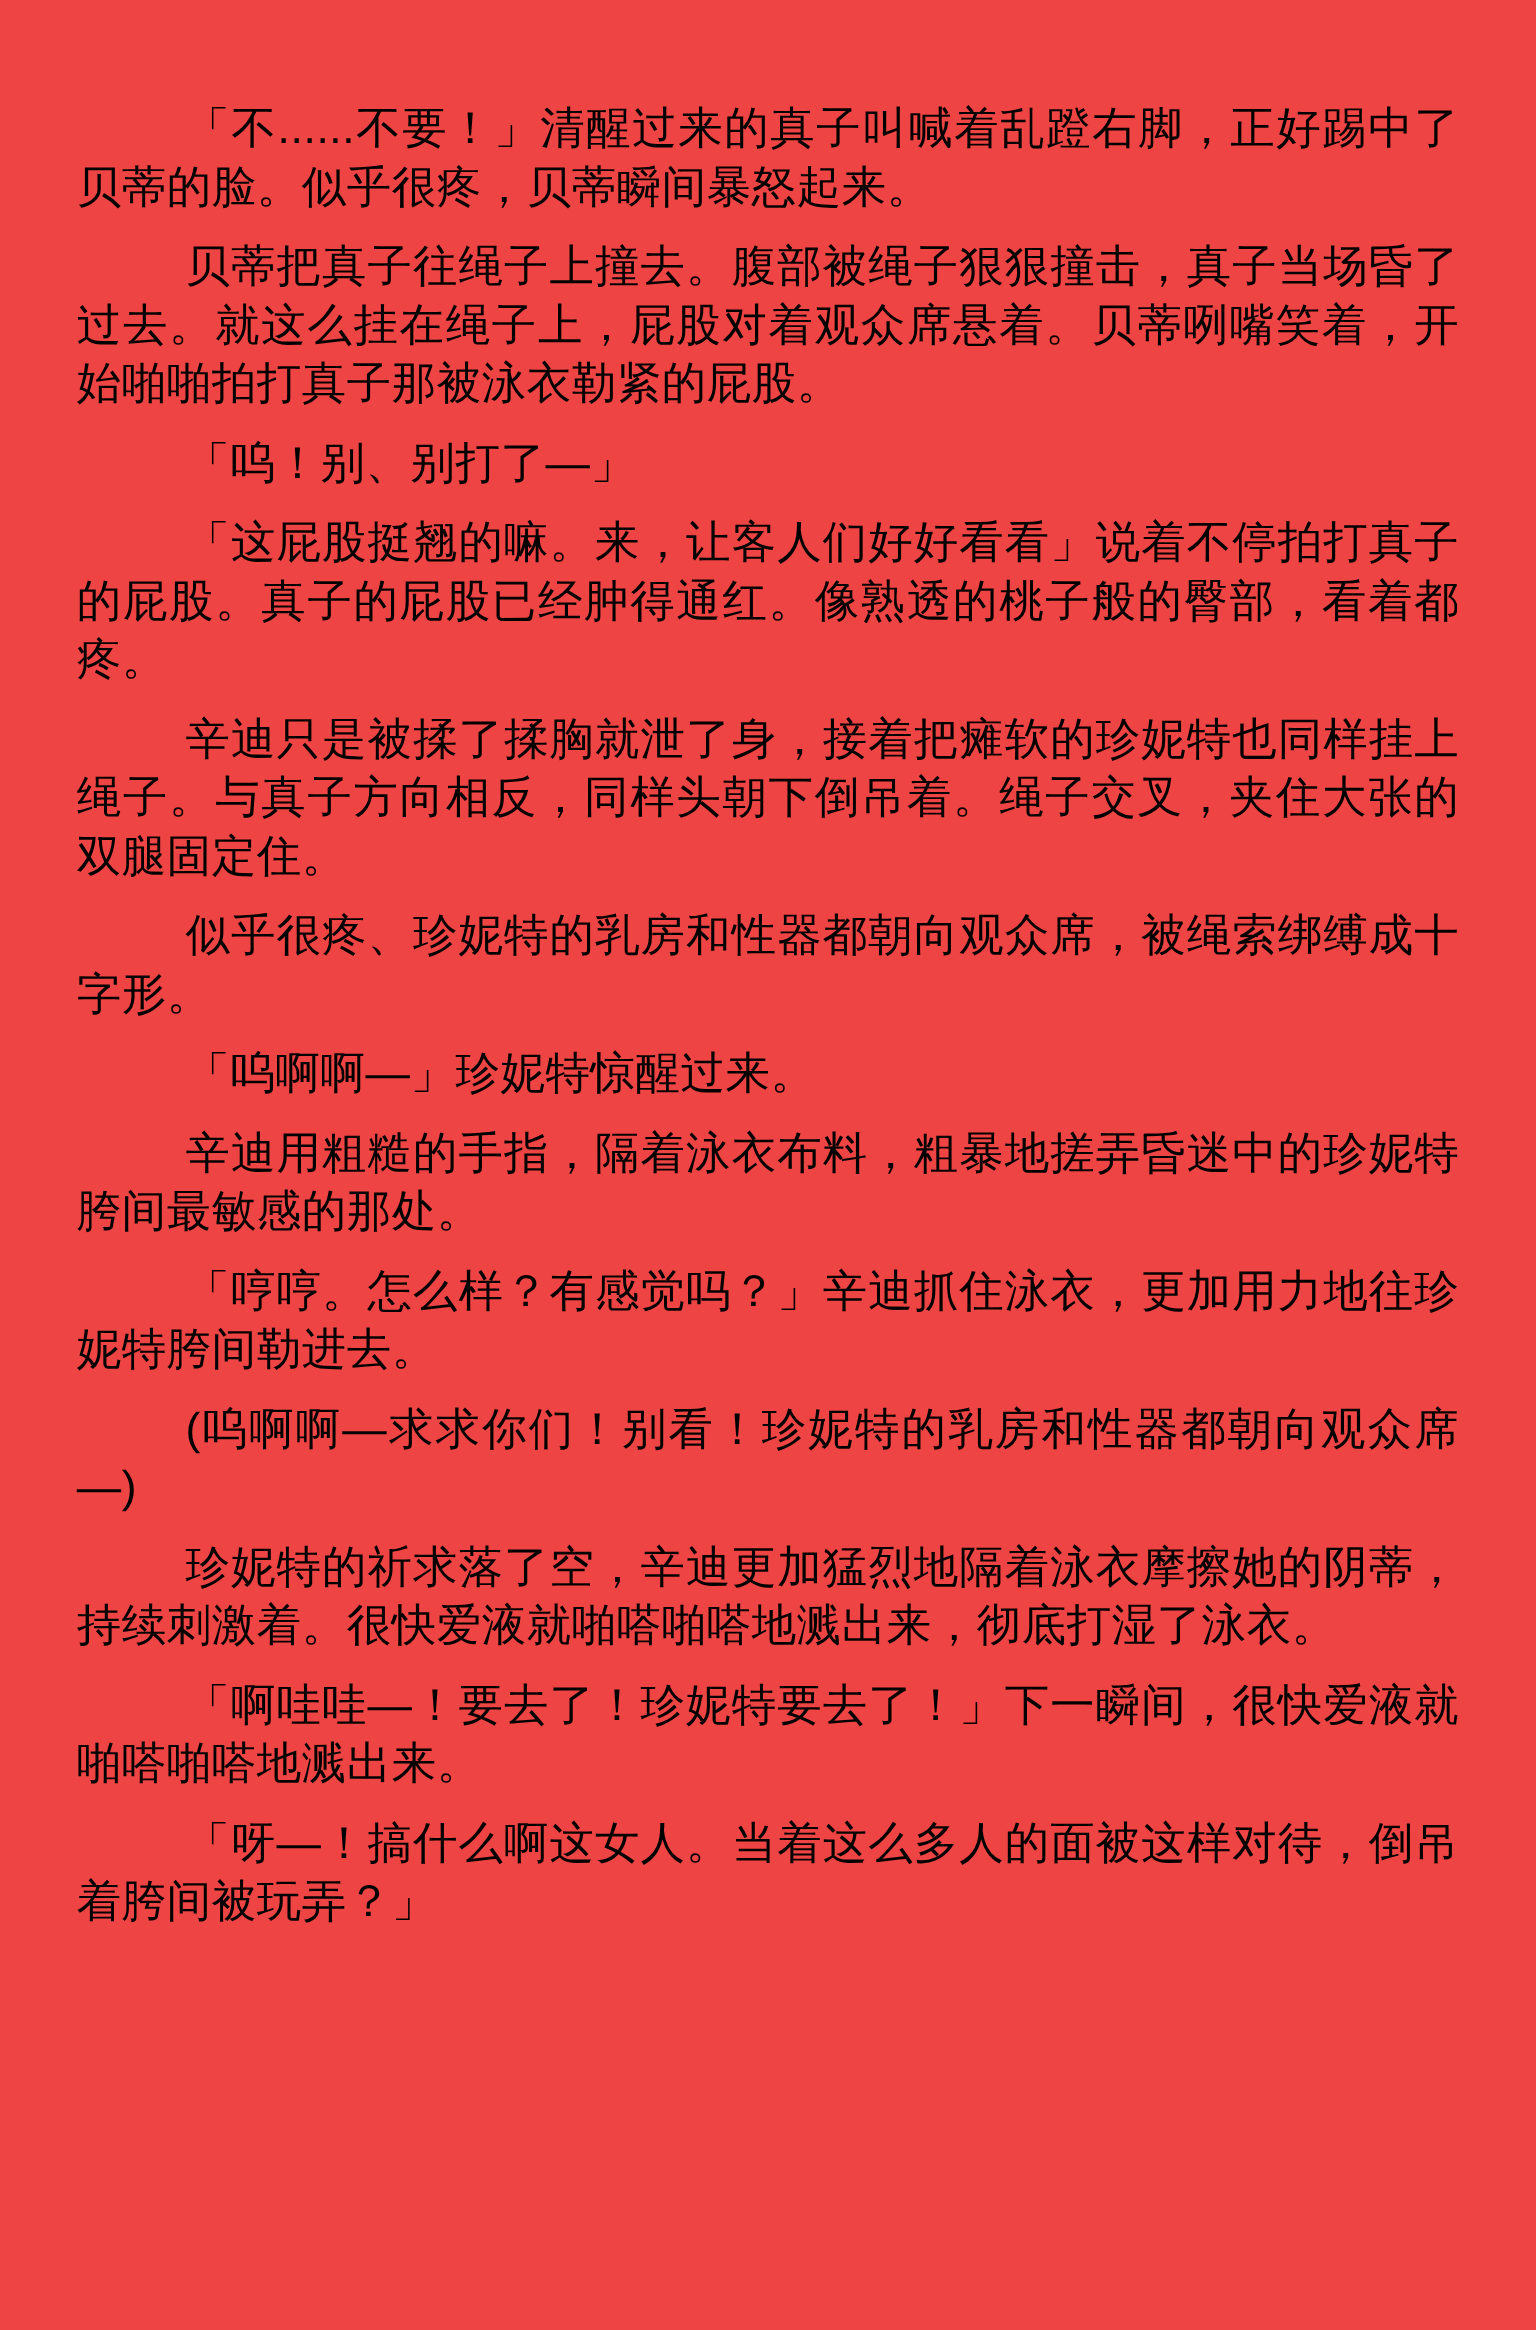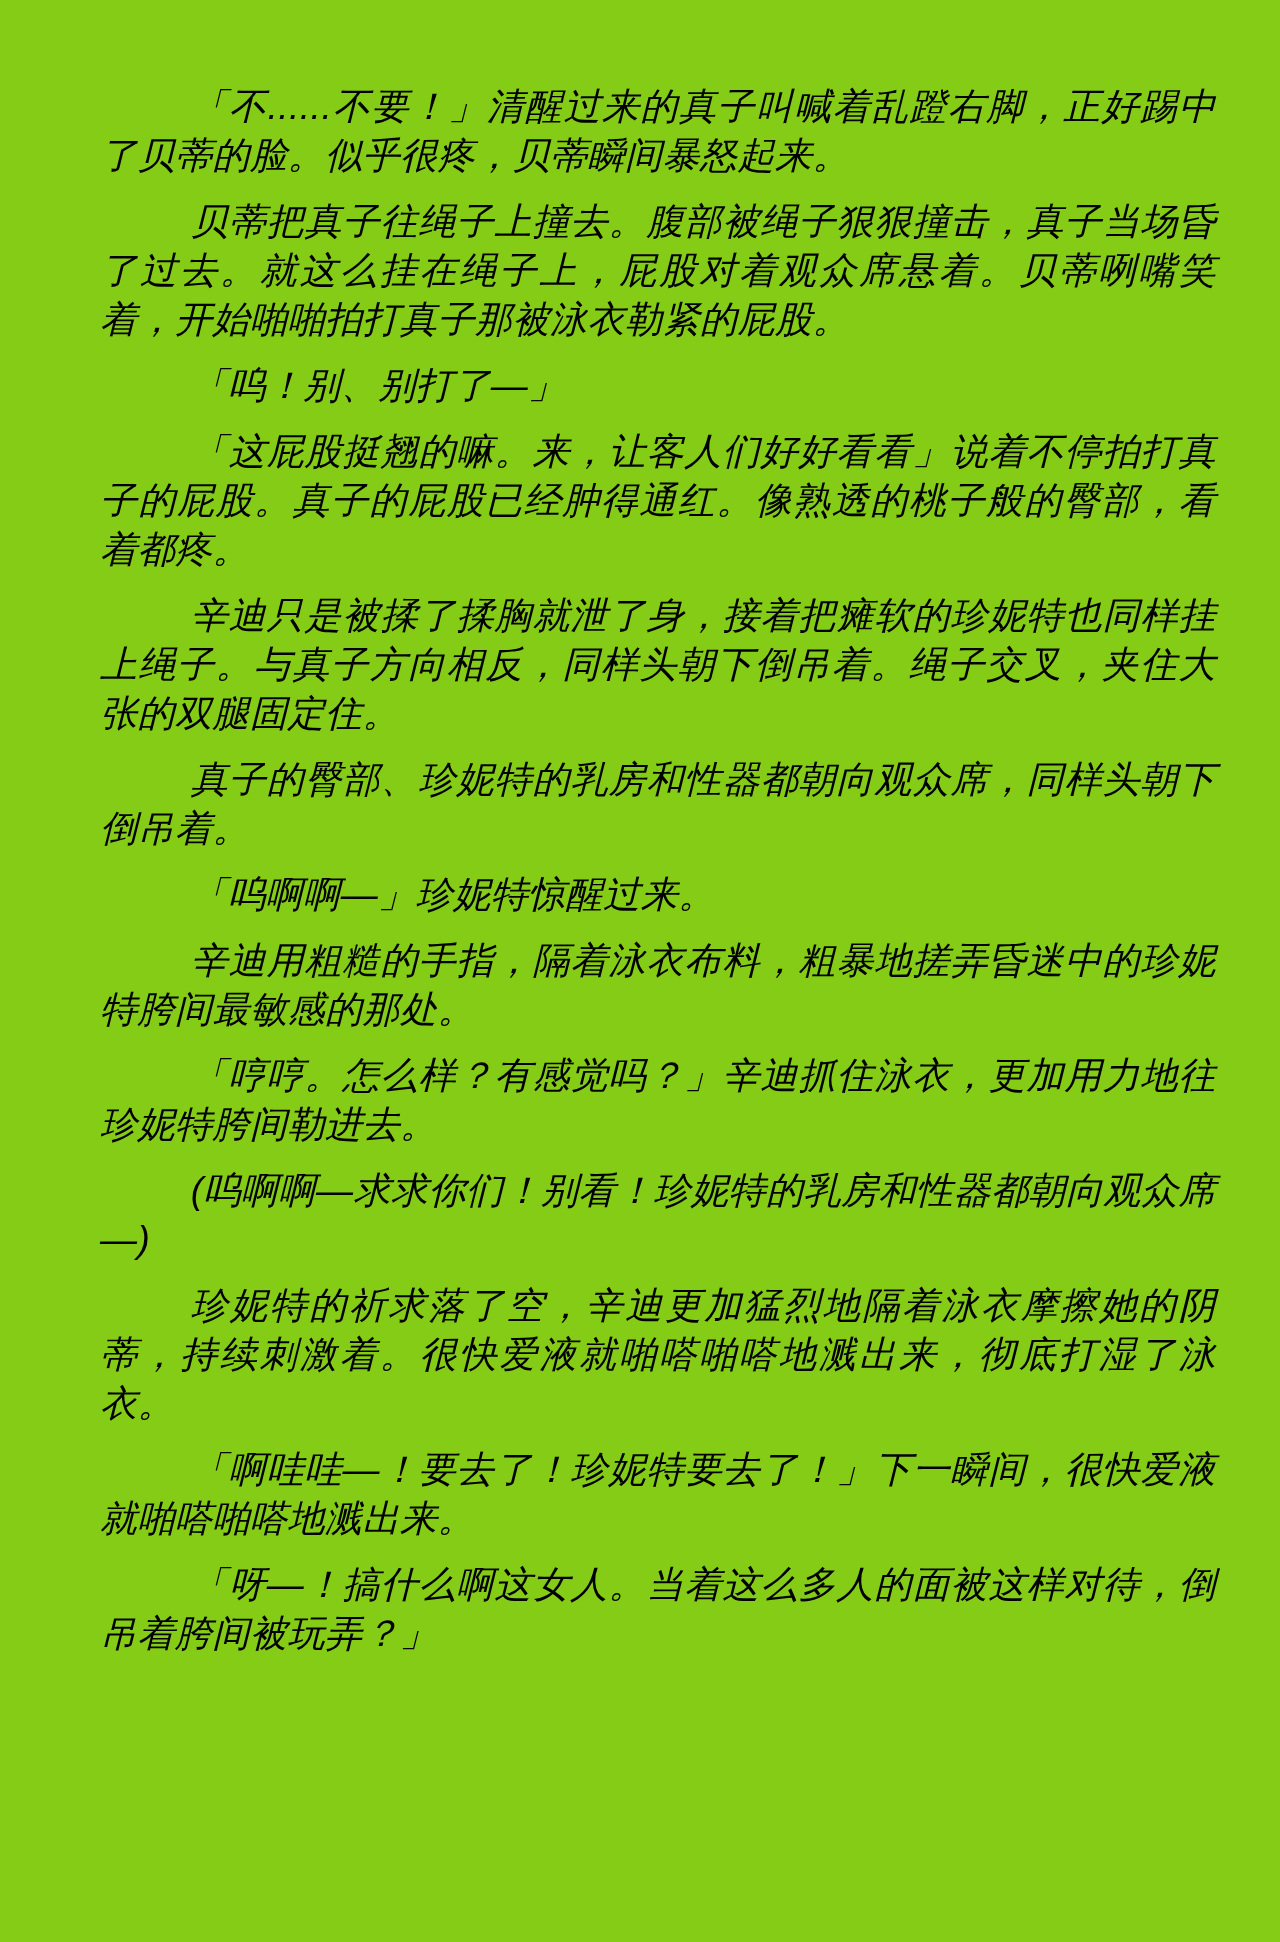--- a/index.html
+++ b/index.html
@@ -9,23 +9,22 @@
   body {
     width: 1280px;
     height: 1942px;
     background: #ffffff;
     overflow: hidden;
   }
   .page {
     box-sizing: border-box;
     width: 1280px;
     height: 1942px;
-    padding: 82px 64px 40px 100px;
-    background: #84cc16;
-    font-style: italic;
+    padding: 82px 64px 40px 64px;
+    background: #ef4444;
   }
   .para {
     margin: 0 0 17px 0;
     font-family: "Liberation Sans", "DejaVu Sans", sans-serif;
     font-size: 37px;
     line-height: 49px;
     color: #000000;
     text-indent: 2.45em;
     text-align: justify;
     letter-spacing: 0.5px;
@@ -35,21 +34,21 @@
 </head>
 <body>
 
 <main class="page">
   <article id="paragraphs">
       <p class="para">「不......不要！」清醒过来的真子叫喊着乱蹬右脚，正好踢中了贝蒂的脸。似乎很疼，贝蒂瞬间暴怒起来。</p>
       <p class="para">贝蒂把真子往绳子上撞去。腹部被绳子狠狠撞击，真子当场昏了过去。就这么挂在绳子上，屁股对着观众席悬着。贝蒂咧嘴笑着，开始啪啪拍打真子那被泳衣勒紧的屁股。</p>
       <p class="para">「呜！别、别打了—」</p>
       <p class="para">「这屁股挺翘的嘛。来，让客人们好好看看」说着不停拍打真子的屁股。真子的屁股已经肿得通红。像熟透的桃子般的臀部，看着都疼。</p>
       <p class="para">辛迪只是被揉了揉胸就泄了身，接着把瘫软的珍妮特也同样挂上绳子。与真子方向相反，同样头朝下倒吊着。绳子交叉，夹住大张的双腿固定住。</p>
-      <p class="para">真子的臀部、珍妮特的乳房和性器都朝向观众席，同样头朝下倒吊着。</p>
+      <p class="para">似乎很疼、珍妮特的乳房和性器都朝向观众席，被绳索绑缚成十字形。</p>
       <p class="para">「呜啊啊—」珍妮特惊醒过来。</p>
       <p class="para">辛迪用粗糙的手指，隔着泳衣布料，粗暴地搓弄昏迷中的珍妮特胯间最敏感的那处。</p>
       <p class="para">「哼哼。怎么样？有感觉吗？」辛迪抓住泳衣，更加用力地往珍妮特胯间勒进去。</p>
       <p class="para">(呜啊啊—求求你们！别看！珍妮特的乳房和性器都朝向观众席—)</p>
       <p class="para">珍妮特的祈求落了空，辛迪更加猛烈地隔着泳衣摩擦她的阴蒂，持续刺激着。很快爱液就啪嗒啪嗒地溅出来，彻底打湿了泳衣。</p>
       <p class="para">「啊哇哇—！要去了！珍妮特要去了！」下一瞬间，很快爱液就啪嗒啪嗒地溅出来。</p>
       <p class="para">「呀—！搞什么啊这女人。当着这么多人的面被这样对待，倒吊着胯间被玩弄？」</p>
     </article>
 </main>
 

